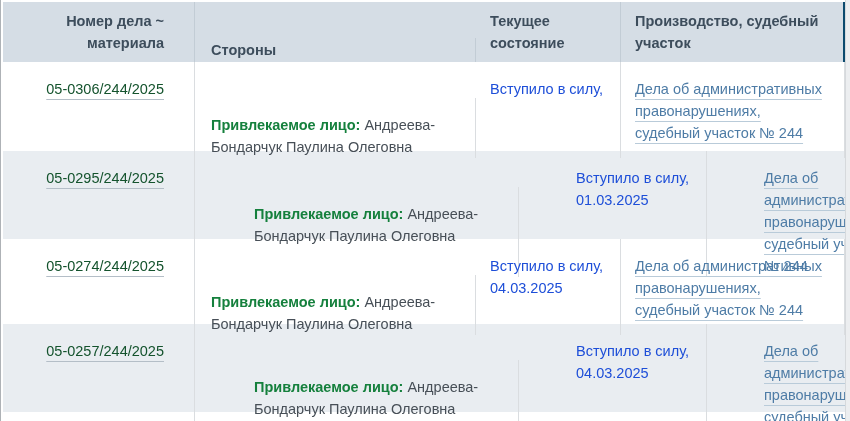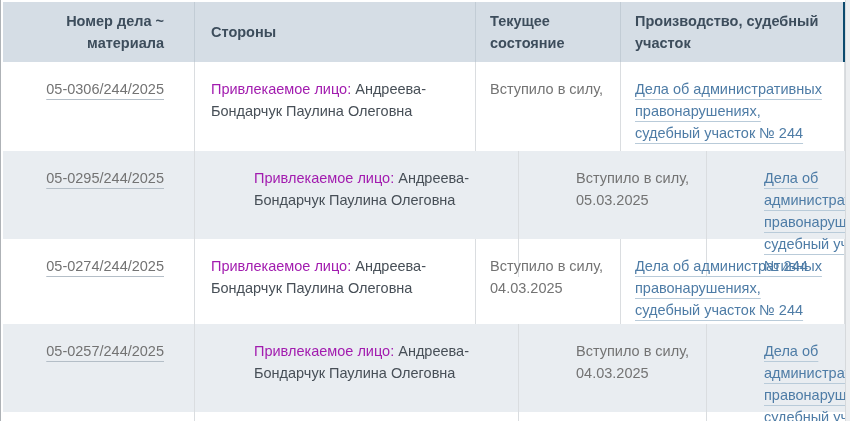--- a/index.html
+++ b/index.html
@@ -43,40 +43,40 @@
   .row-2 { height: 88px; }
   .row-3 { height: 85px; }
   .row-4 { height: 88px; }
   .body-row .cell {
     padding-top: 16px;
     font-size: 14.5px; line-height: 22px;
     color: #474f57;
     border-right: 1px solid #dadde0;
   }
   .cell.c1 { padding-left: 11px; padding-right: 30px; text-align: right; }
-  .cell.c2 { padding-left: 16px; padding-right: 20px; }
+  .cell.c2 { padding-left: 16px; padding-right: 20px; margin-top: 36px; }
   .cell.c3 { padding-left: 14px; padding-right: 8px; }
   .cell.c4 { padding-left: 14px; padding-right: 20px; }
   a.case-link {
-    color: #737373;
+    color: #14532d;
     text-decoration: underline;
     text-decoration-color: #b4bec7;
     text-underline-offset: 5px;
     cursor: pointer;
   }
   a.proc-link {
     color: #4e7ca6;
     text-decoration: underline;
     text-decoration-color: #b9cbd9;
     text-underline-offset: 5px;
     cursor: pointer;
     display: inline;
   }
-  .party-role { font-weight: 400; color: #a21caf; }
-  .state-line, .state-date { display: block; color: #737373; }
+  .party-role { font-weight: 700; color: #15803d; }
+  .state-line, .state-date { display: block; color: #1d4ed8; }
 </style>
 </head>
 <body>
 
 <div class="page-edge-left"></div>
 
 <div class="case-table">
 
   <div class="t-row t-head">
     <div class="cell c1">Номер дела ~ материала</div>
@@ -102,21 +102,21 @@
 
   <div class="t-row body-row alt row-2">
     <div class="cell c1">
       <a class="case-link">05-0295/244/2025</a>
     </div>
     <div class="cell c2">
       <span class="party-role">Привлекаемое лицо:</span><span class="party-name"> Андреева-Бондарчук Паулина Олеговна</span>
     </div>
     <div class="cell c3">
       <span class="state-line">Вступило в силу,</span>
-      <span class="state-date">05.03.2025</span>
+      <span class="state-date">01.03.2025</span>
     </div>
     <div class="cell c4">
       <a class="proc-link">Дела об административных правонарушениях, судебный участок № 244</a>
     </div>
   </div>
 
   <div class="t-row body-row row-3">
     <div class="cell c1">
       <a class="case-link">05-0274/244/2025</a>
     </div>

